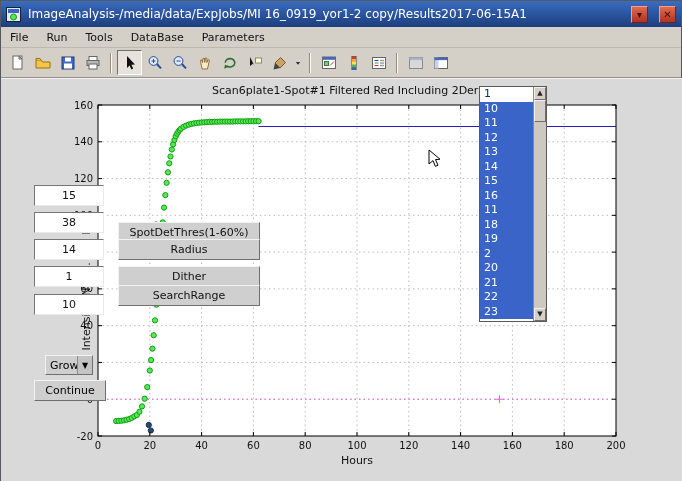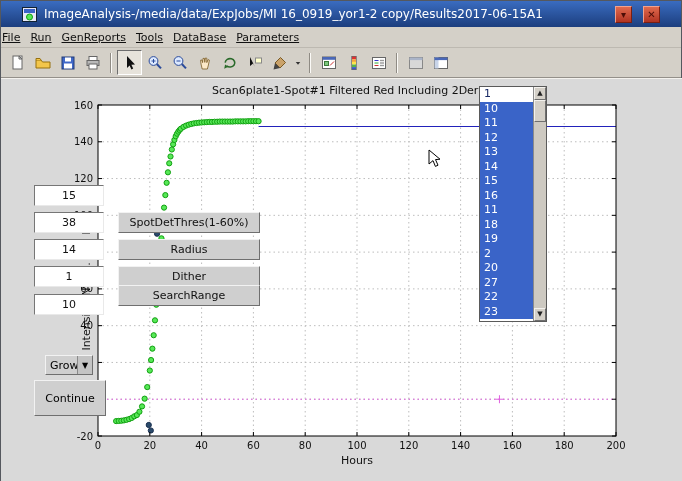--- a/index.html
+++ b/index.html
@@ -3,33 +3,33 @@
 <meta charset="utf-8">
 <style>
   * { box-sizing: border-box; margin: 0; padding: 0; }
   html,body { width: 682px; height: 481px; overflow: hidden;
     font-family: "DejaVu Sans", sans-serif; background: #d4d0c8; }
   .window { position: relative; width: 682px; height: 481px; border: 1px solid #55585e; background: #d4d0c8; }
 
   
   .titlebar { position: absolute; top: 0; left: 0; right: 0; height: 26px;
     background: linear-gradient(#3a6cc0, #1c3e7e); color: #fff;
-    display: flex; align-items: center; padding: 0 21px; gap: 7px; }
+    display: flex; align-items: center; padding: 0 5px; gap: 7px; }
   .title-icon { width: 15px; height: 15px; flex: 0 0 auto; }
   .title-text { font-size: 12px; white-space: nowrap; overflow: hidden; flex: 1; }
   .win-btn { width: 17px; height: 17px; margin-left: 4px; flex: 0 0 auto;
     background: linear-gradient(#e06a4e, #b03322); border: 1px solid;
     border-color: #f0a28e #7a1f12 #7a1f12 #f0a28e; color: #4d0d06;
     font-size: 10px; line-height: 15px; text-align: center; font-weight: bold; }
 
   
   .menubar { position: absolute; top: 26px; left: 0; right: 0; height: 21px;
     background: #d4d0c8; display: flex; align-items: stretch; font-size: 11px;
     border-bottom: 1px solid #bdb9b1; }
-  .menu-item { padding: 4px 9px 0 1px; color: #111; text-decoration: underline; }
+  .menu-item { padding: 4px 9px 0 9px; color: #111; }
 
   
   .toolbar { position: absolute; top: 47px; left: 0; right: 0; height: 30px;
     background: #d4d0c8; display: flex; align-items: center; padding-left: 4px;
     border-bottom: 1px solid #94908a; }
   .tb-btn { width: 25px; height: 25px; display: flex; align-items: center;
     justify-content: center; border: 1px solid transparent; }
   .tb-btn.active { border-color: #6e6e6e #ffffff #ffffff #6e6e6e; background: #e7e3db; }
   .tb-btn.tb-caret { width: 12px; }
   .tb-sep { width: 2px; height: 20px; margin: 0 5px;
@@ -50,21 +50,21 @@
   .pbtn { position: absolute; left: 117px; width: 142px; height: 21px; background: #cfcfcf;
     border: 1px solid; border-color: #f2f2f2 #6f6f6f #6f6f6f #f2f2f2;
     font-size: 11px; display: flex; align-items: center; justify-content: center;
     color: #111; z-index: 5; white-space: nowrap; }
   .growsel { position: absolute; left: 44px; top: 276px; width: 48px; height: 20px;
     background: #cfcfcf; border: 1px solid; border-color: #f2f2f2 #6f6f6f #6f6f6f #f2f2f2;
     display: flex; align-items: center; font-size: 11px; z-index: 5; }
   .growsel .gtext { flex: 1; padding-left: 4px; white-space: nowrap; overflow: hidden; }
   .growsel .garrow { width: 15px; height: 100%; border-left: 1px solid #8a8a8a;
     display: flex; align-items: center; justify-content: center; font-size: 8px; background: #c4c4c4; }
-  .continue { position: absolute; left: 33px; top: 301px; width: 72px; height: 36px;
+  .continue { position: absolute; left: 33px; top: 301px; width: 72px; height: 21px;
     background: #cfcfcf; border: 1px solid; border-color: #f2f2f2 #6f6f6f #6f6f6f #f2f2f2;
     font-size: 11px; display: flex; align-items: center; justify-content: center; z-index: 5; }
 
   
   .droplist { position: absolute; left: 478px; top: 7px; width: 68px; height: 236px;
     background: #fff; border: 1px solid #5a5a5a; display: flex; z-index: 30; }
   .dl-items { width: 53px; display: flex; flex-direction: column; }
   .dl-item { height: 14.5px; line-height: 14.5px; font-size: 11px; padding-left: 4px;
     background: #3a64c8; color: #fff; }
   .dl-item.dl-first { background: #ffffff; color: #1a2a66; }
@@ -91,21 +91,20 @@
       <circle cx="7.5" cy="10" r="3" fill="#57e857" stroke="#12a012"></circle>
     </svg>
     <span class="title-text">ImageAnalysis-/media/data/ExpJobs/MI 16_0919_yor1-2 copy/Results2017-06-15A1</span>
     <span class="win-btn">▾</span>
     <span class="win-btn">✕</span>
   </div>
 
   <div class="menubar" id="menubar">
       <div class="menu-item">File</div>
       <div class="menu-item">Run</div>
-      <div class="menu-item">GenReports</div>
       <div class="menu-item">Tools</div>
       <div class="menu-item">DataBase</div>
       <div class="menu-item">Parameters</div>
     </div>
 
   <div class="toolbar" id="toolbar">
       <div class="tb-btn">
         <svg width="18" height="18" viewBox="0 0 18 18">
           <rect x="4" y="2" width="9" height="13" fill="#fff" stroke="#666"></rect>
           <path d="M10 2 l3 3 h-3 z" fill="#cfcfcf" stroke="#666"></path>
@@ -405,39 +404,39 @@
           <div class="dl-item">12</div>
           <div class="dl-item">13</div>
           <div class="dl-item">14</div>
           <div class="dl-item">15</div>
           <div class="dl-item">16</div>
           <div class="dl-item">11</div>
           <div class="dl-item">18</div>
           <div class="dl-item">19</div>
           <div class="dl-item">2</div>
           <div class="dl-item">20</div>
-          <div class="dl-item">27</div>
+          <div class="dl-item">21</div>
           <div class="dl-item">22</div>
           <div class="dl-item">23</div>
         </div>
       <div class="dl-scroll">
         <div class="dl-sbtn">▲</div>
         <div class="dl-track">
           <div class="dl-thumb"></div>
         </div>
         <div class="dl-sbtn">▼</div>
       </div>
     </div>
 
     <svg class="cursor" width="14" height="20" viewBox="0 0 14 20">
       <path d="M1 1 L1 15 L5 11.6 L7.4 17.4 L10 16.2 L7.5 10.6 L12 10.2 Z" fill="#ffffff" stroke="#000" stroke-width="1"></path>
     </svg>
   <div class="field" style="top: 106px;">15</div>
       <div class="field" style="top: 133px; text-align: right;">38</div>
-      <div class="pbtn" style="top: 133px;">SpotDetThres(1-60%)</div>
+      <div class="pbtn" style="top: 143px;">SpotDetThres(1-60%)</div>
       <div class="field" style="top: 160px;">14</div>
       <div class="pbtn" style="top: 160px;">Radius</div>
       <div class="field" style="top: 187px;">1</div>
       <div class="pbtn" style="top: 187px;">Dither</div>
       <div class="field" style="top: 215px;">10</div>
       <div class="pbtn" style="top: 206px;">SearchRange</div>
     </div>
 </div>
 
 </body></html>

